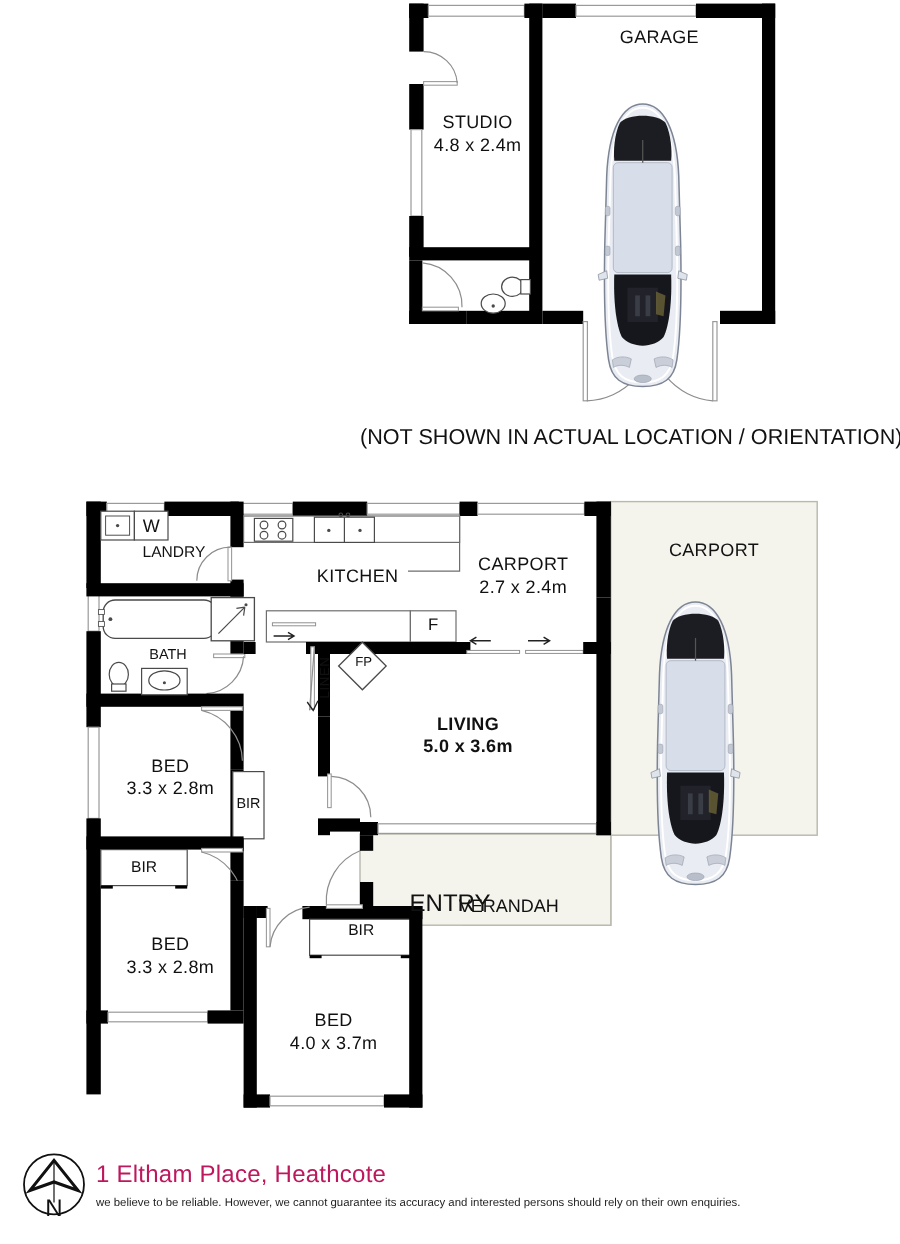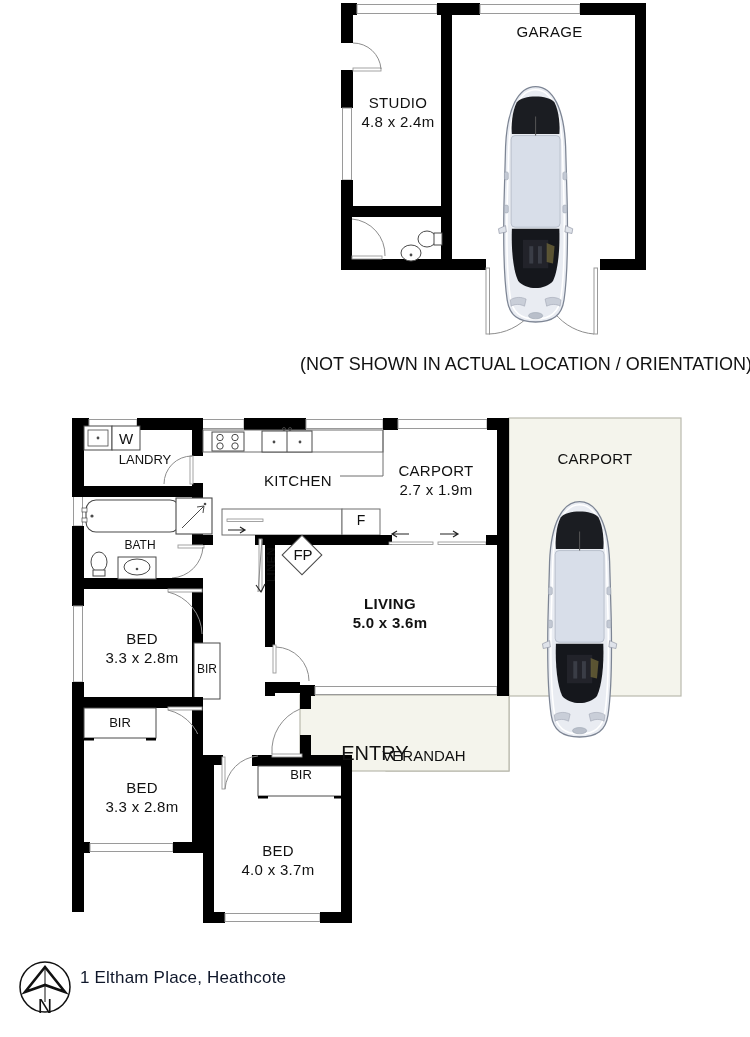--- a/index.html
+++ b/index.html
@@ -7,21 +7,21 @@
        font-family:"Liberation Sans","DejaVu Sans",sans-serif;color:#111;}
   #plan{position:absolute;left:0;top:0;width:750px;height:1037px;}
   .lbl{position:absolute;white-space:nowrap;text-align:center;
        font-family:"Liberation Sans","DejaVu Sans",sans-serif;color:#111;}
   .rm{font-size:15px;letter-spacing:.3px;line-height:19px;text-align:center;}
   .rm .dim{display:block;font-size:15px;}
   .sm{font-size:13px;}
   .xs{font-size:12px;}
   .note{font-size:18px;}
   .vert{writing-mode:vertical-rl;transform:rotate(180deg);font-size:11px;letter-spacing:.5px;}
-  #addr{position:absolute;left:80px;top:968px;font-size:17px;color:#0f172a;
+  #addr{position:absolute;left:80px;top:968px;font-size:20px;color:#be185d;
         font-family:"Liberation Sans","DejaVu Sans",sans-serif;letter-spacing:.2px;}
   #disc{position:absolute;left:80px;top:997px;width:600px;font-size:9.5px;
         line-height:12.5px;color:#222;
         font-family:"Liberation Sans","DejaVu Sans",sans-serif;}
   #compass{position:absolute;left:16px;top:958px;width:58px;height:62px;}
 </style>
 </head>
 <body>
 
 <svg id="plan" viewBox="0 0 750 1037">
@@ -306,28 +306,28 @@
 <div class="lbl rm" style="left:540px;top:449px;width:110px;">CARPORT</div>
 
 <div class="lbl sm" style="left:98px;top:452px;width:94px;">LANDRY</div>
 
 <div class="lbl xs" style="left:118px;top:430px;width:16px;font-size:15px;">W</div>
 
 <div class="lbl rm" style="left:248px;top:471px;width:100px;">KITCHEN</div>
 
 <div class="lbl rm" style="left:385px;top:461px;width:102px;">
   <span>CARPORT</span>
-  <span class="dim">2.7 x 1.9m</span>
+  <span class="dim">2.7 x 2.4m</span>
 </div>
 
 <div class="lbl sm" style="left:108px;top:538px;width:64px;font-size:12px;">BATH</div>
 
 <div class="lbl xs" style="left:348px;top:512px;width:26px;font-size:14px;">F</div>
 
-<div class="lbl xs" style="left:290px;top:546px;width:26px;font-size:15px;">FP</div>
+<div class="lbl xs" style="left:290px;top:546px;width:26px;font-size:11px;">FP</div>
 
 <div class="lbl vert" style="left:265px;top:534px;width:12px;height:62px;">LINEN</div>
 
 <div class="lbl rm" style="left:335px;top:594px;width:110px;font-weight:bold;">
   <span>LIVING</span>
   <span class="dim">5.0 x 3.6m</span>
 </div>
 
 <div class="lbl rm" style="left:87px;top:629px;width:110px;">
   <span>BED</span>
@@ -356,13 +356,14 @@
 
 <svg id="compass" viewBox="0 0 58 62">
   <circle cx="29" cy="29" r="25" fill="#fff" stroke="#111" stroke-width="1.5"></circle>
   <path d="M29 9 L49 34 L29 27 L9 34 Z" fill="none" stroke="#111" stroke-width="2.6" stroke-linejoin="miter"></path>
   <line x1="29" y1="9" x2="29" y2="44" stroke="#111" stroke-width="1"></line>
   <text x="29" y="55" font-family="Liberation Sans, sans-serif" font-size="20" fill="#111" text-anchor="middle">N</text>
 </svg>
 
 <div id="addr">1 Eltham Place, Heathcote</div>
 <div id="disc">
+  <div>we believe to be reliable. However, we cannot guarantee its accuracy and interested persons should rely on their own enquiries.</div>
 </div>
 
 </body></html>

